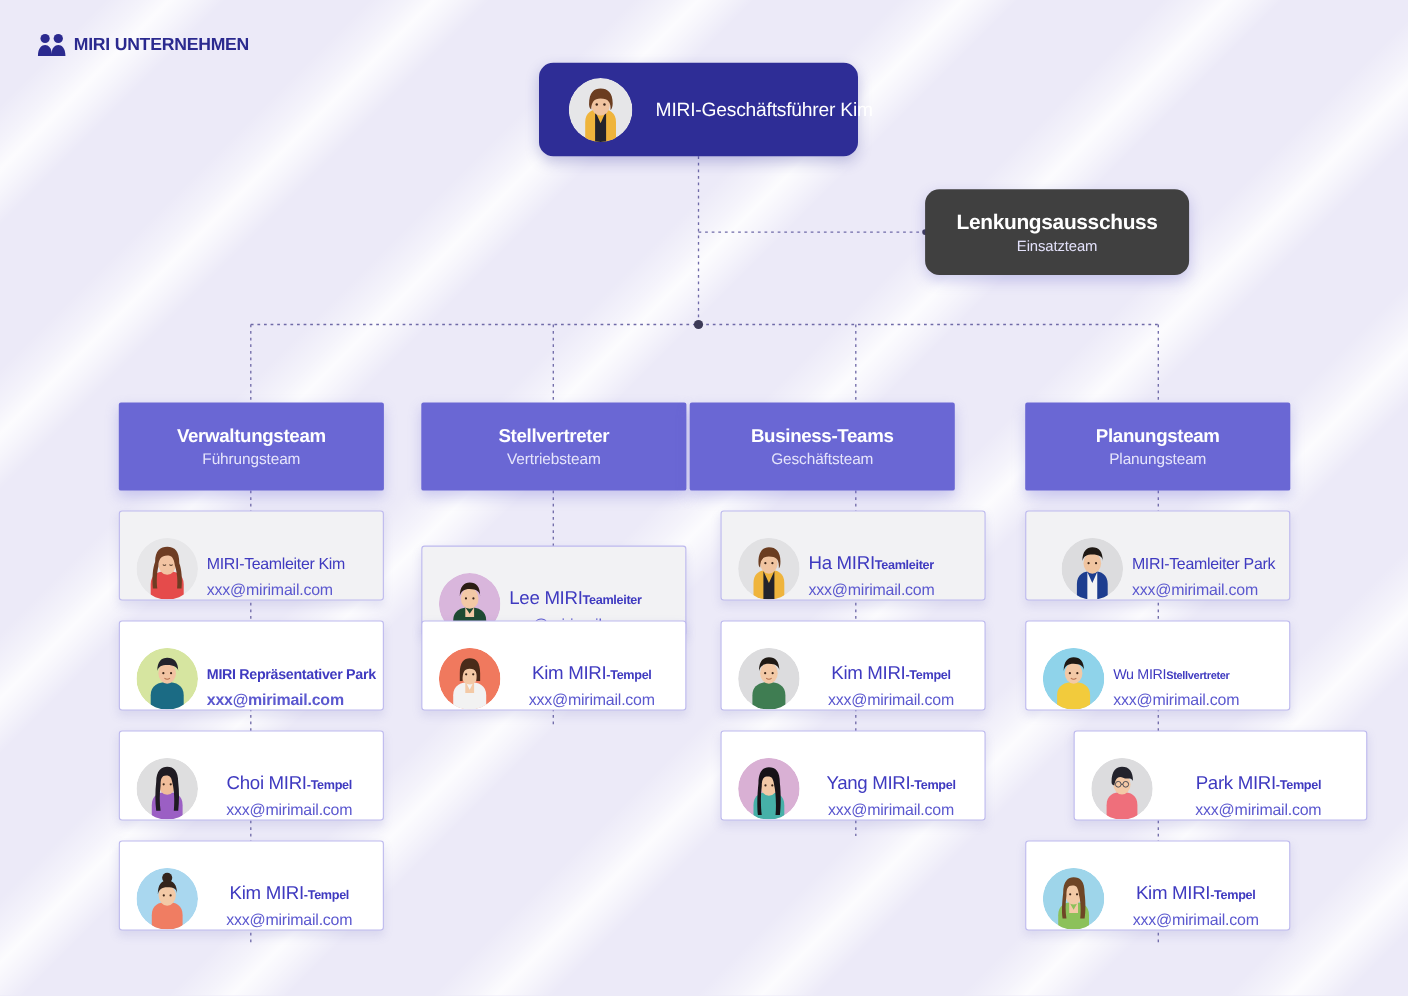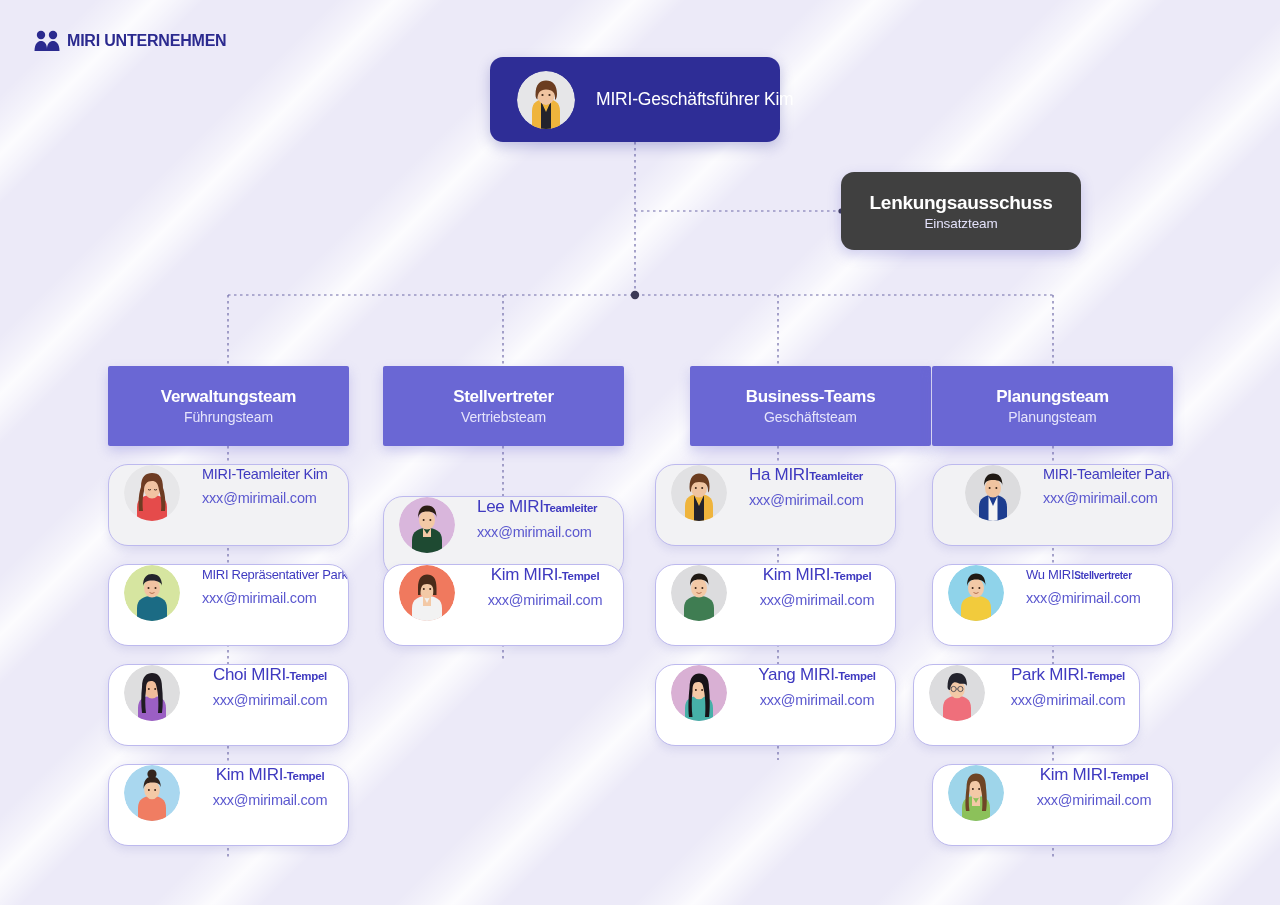--- a/index.html
+++ b/index.html
@@ -136,28 +136,28 @@
   .dept-sub {
     color: #e5e4fb;
     font-size: 14px;
     letter-spacing: -0.1px;
   }
 
   
   .member-card {
     position: absolute;
     height: 82px;
-    border-radius: 20px;
+    border-radius: 3px;
     background: #ffffff;
     border: 1.4px solid #bdb9ee;
     box-shadow: 0 4px 9px rgba(110,105,190,0.15);
     display: flex;
-    align-items: flex-start;
+    align-items: flex-end;
     padding-left: 15px;
-    gap: 22px;
+    gap: 8px;
     z-index: 3;
     overflow: hidden;
   }
   .member-card.lead {
     background: #f2f2f4;
   }
   .member-info {
     display: flex;
     flex-direction: column;
     justify-content: center;
@@ -276,21 +276,21 @@
     <path d="M17 22 C17 11 22 8 28 8 C35 8 39 12 39 23 C41 28 42 38 41 46 L37 46 C38 36 36 28 35 25 C34 18 32 16 28 16 C23 16 20 19 20 26 C19 30 18 38 19 46 L15 46 C14 36 15 27 17 22 Z" fill="#6e3c23"></path>
     <path d="M24 24.5 q1.5 1 3 0" stroke="#3a2418" stroke-width="0.9" fill="none"></path>
     <path d="M30 24.5 q1.5 1 3 0" stroke="#3a2418" stroke-width="0.9" fill="none"></path>
           </svg>
         </span>
         <div class="member-info">
           <div class="member-name size-md"><span class="nm-main">MIRI-Teamleiter Kim</span><span class="nm-role"></span></div>
           <div class="member-email">xxx@mirimail.com</div>
         </div>
       </div>
-      <div class="member-card" style="left: 108px; top: 564px; width: 241px;">
+      <div class="member-card" style="left: 108px; top: 564px; width: 241px; font-weight: bold;">
         <span class="avatar">
           <svg viewBox="0 0 56 56">
             <circle cx="28" cy="28" r="28" fill="#d6e5a0"></circle>
     <path d="M13 43 C13 34 20 31 28 31 C36 31 43 34 43 43 L43 56 L13 56 Z" fill="#1b6b84"></path>
     <ellipse cx="28" cy="23" rx="8" ry="9.5" fill="#f2c3a2"></ellipse>
     <path d="M19 21 C19 12 23 9 28 9 C34 9 38 12.5 38 21 C38 18 34 15.5 28 15.5 C23 15.5 20 17 19 21 Z" fill="#23232c"></path>
     <circle cx="24.5" cy="23" r="1" fill="#3a2418"></circle>
     <circle cx="31.5" cy="23" r="1" fill="#3a2418"></circle>
     <path d="M25.5 27.5 q2.5 2 5 0" stroke="#b5714f" stroke-width="1" fill="none"></path>
           </svg>
@@ -364,21 +364,21 @@
     <path d="M19 23 C19 13 23 9.5 28 9.5 C34 9.5 37.5 13 37.5 23 L37.5 30 L34 30 C35 23 34 19 28 19 C23 19 21.5 22 21.5 30 L19 30 Z" fill="#4a2b1a"></path>
     <circle cx="24.8" cy="24" r="1" fill="#3a2418"></circle>
     <circle cx="31.2" cy="24" r="1" fill="#3a2418"></circle>
           </svg>
         </span>
         <div class="member-info">
           <div class="member-name "><span class="nm-main">Kim MIRI</span><span class="nm-role">-Tempel</span></div>
           <div class="member-email">xxx@mirimail.com</div>
         </div>
       </div>
-      <div class="dept-header" style="left: 690px; top: 366px; width: 241px;">
+      <div class="dept-header" style="left: 627px; top: 366px; width: 241px;">
         <span class="dept-title">Business-Teams</span>
         <span class="dept-sub">Geschäftsteam</span>
       </div>
       <div class="member-card lead" style="left: 655px; top: 464px; width: 241px;">
         <span class="avatar">
           <svg viewBox="0 0 56 56">
             <circle cx="28" cy="28" r="28" fill="#e1e1e3"></circle>
     <path d="M14 41 C14 32 20 29 28 29 C36 29 42 32 42 41 L42 56 L14 56 Z" fill="#efb43c"></path>
     <path d="M23 30 L28 41 L33 30 L33 56 L23 56 Z" fill="#23232c"></path>
     <ellipse cx="28" cy="23" rx="8" ry="9.5" fill="#f0c4a0"></ellipse>
@@ -456,21 +456,21 @@
     <circle cx="24.6" cy="23" r="1" fill="#3a2418"></circle>
     <circle cx="31.4" cy="23" r="1" fill="#3a2418"></circle>
     <path d="M25.5 27.5 q2.5 2 5 0" stroke="#b5714f" stroke-width="1" fill="none"></path>
           </svg>
         </span>
         <div class="member-info">
           <div class="member-name size-sm"><span class="nm-main">Wu MIRI</span><span class="nm-role">Stellvertreter</span></div>
           <div class="member-email">xxx@mirimail.com</div>
         </div>
       </div>
-      <div class="member-card centered" style="left: 913px; top: 664px; width: 227px;">
+      <div class="member-card centered" style="left: 976px; top: 664px; width: 267px;">
         <span class="avatar">
           <svg viewBox="0 0 56 56">
             <circle cx="28" cy="28" r="28" fill="#dcdcde"></circle>
     <path d="M14 43 C14 34 20 31 28 31 C36 31 42 34 42 43 L42 56 L14 56 Z" fill="#ef6f7b"></path>
     <ellipse cx="28" cy="24" rx="7.8" ry="9.3" fill="#f3c9a6"></ellipse>
     <path d="M18.5 22 C18.5 11 23 8 28 8 C34.5 8 38 12 38 21 C36 17 33 20 29 18 C25 16 22 18 21 25 C19.5 25 18.5 24 18.5 22 Z" fill="#23232c"></path>
     <circle cx="24.6" cy="24" r="2.6" fill="none" stroke="#4a4a52" stroke-width="0.9"></circle>
     <circle cx="31.4" cy="24" r="2.6" fill="none" stroke="#4a4a52" stroke-width="0.9"></circle>
     <line x1="27.2" y1="24" x2="28.8" y2="24" stroke="#4a4a52" stroke-width="0.9"></line>
           </svg>

